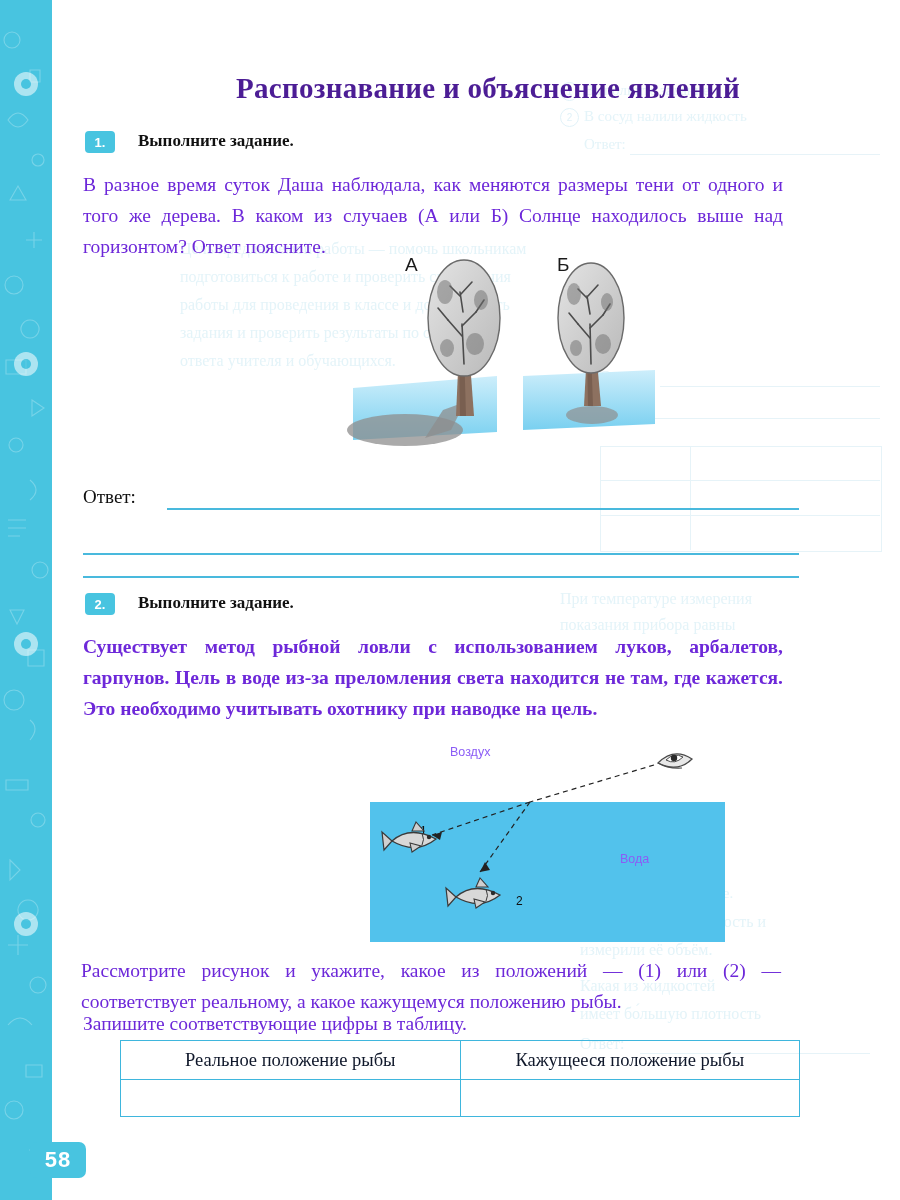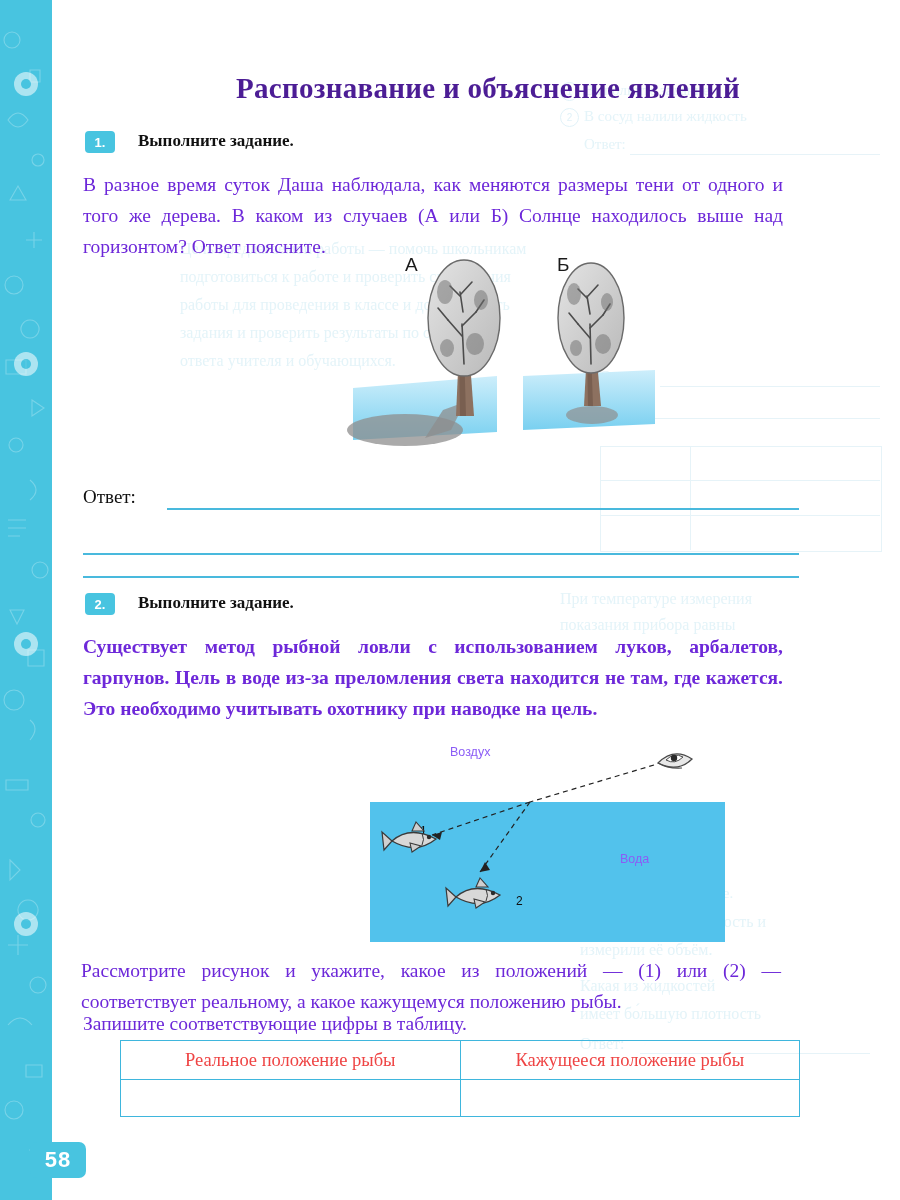--- a/index.html
+++ b/index.html
@@ -202,21 +202,21 @@
     width: 680px;
     border-collapse: collapse;
     table-layout: fixed;
   }
   .tbl td {
     border: 1.6px solid #3fb6dd;
     height: 30px;
     text-align: center;
     font-family: "Liberation Serif", serif;
     font-size: 18.5px;
-    color: #ef4444;
+    color: #0f172a;
     padding: 3px 6px;
   }
   .tbl tr.head td { height: 32px; }
 </style>
 </head>
 <body>
 
 <div class="left-band">
   <svg class="pattern" viewBox="0 0 52 1200">
     <g stroke="#ffffff" stroke-width="1.1" fill="none" opacity="0.85">

